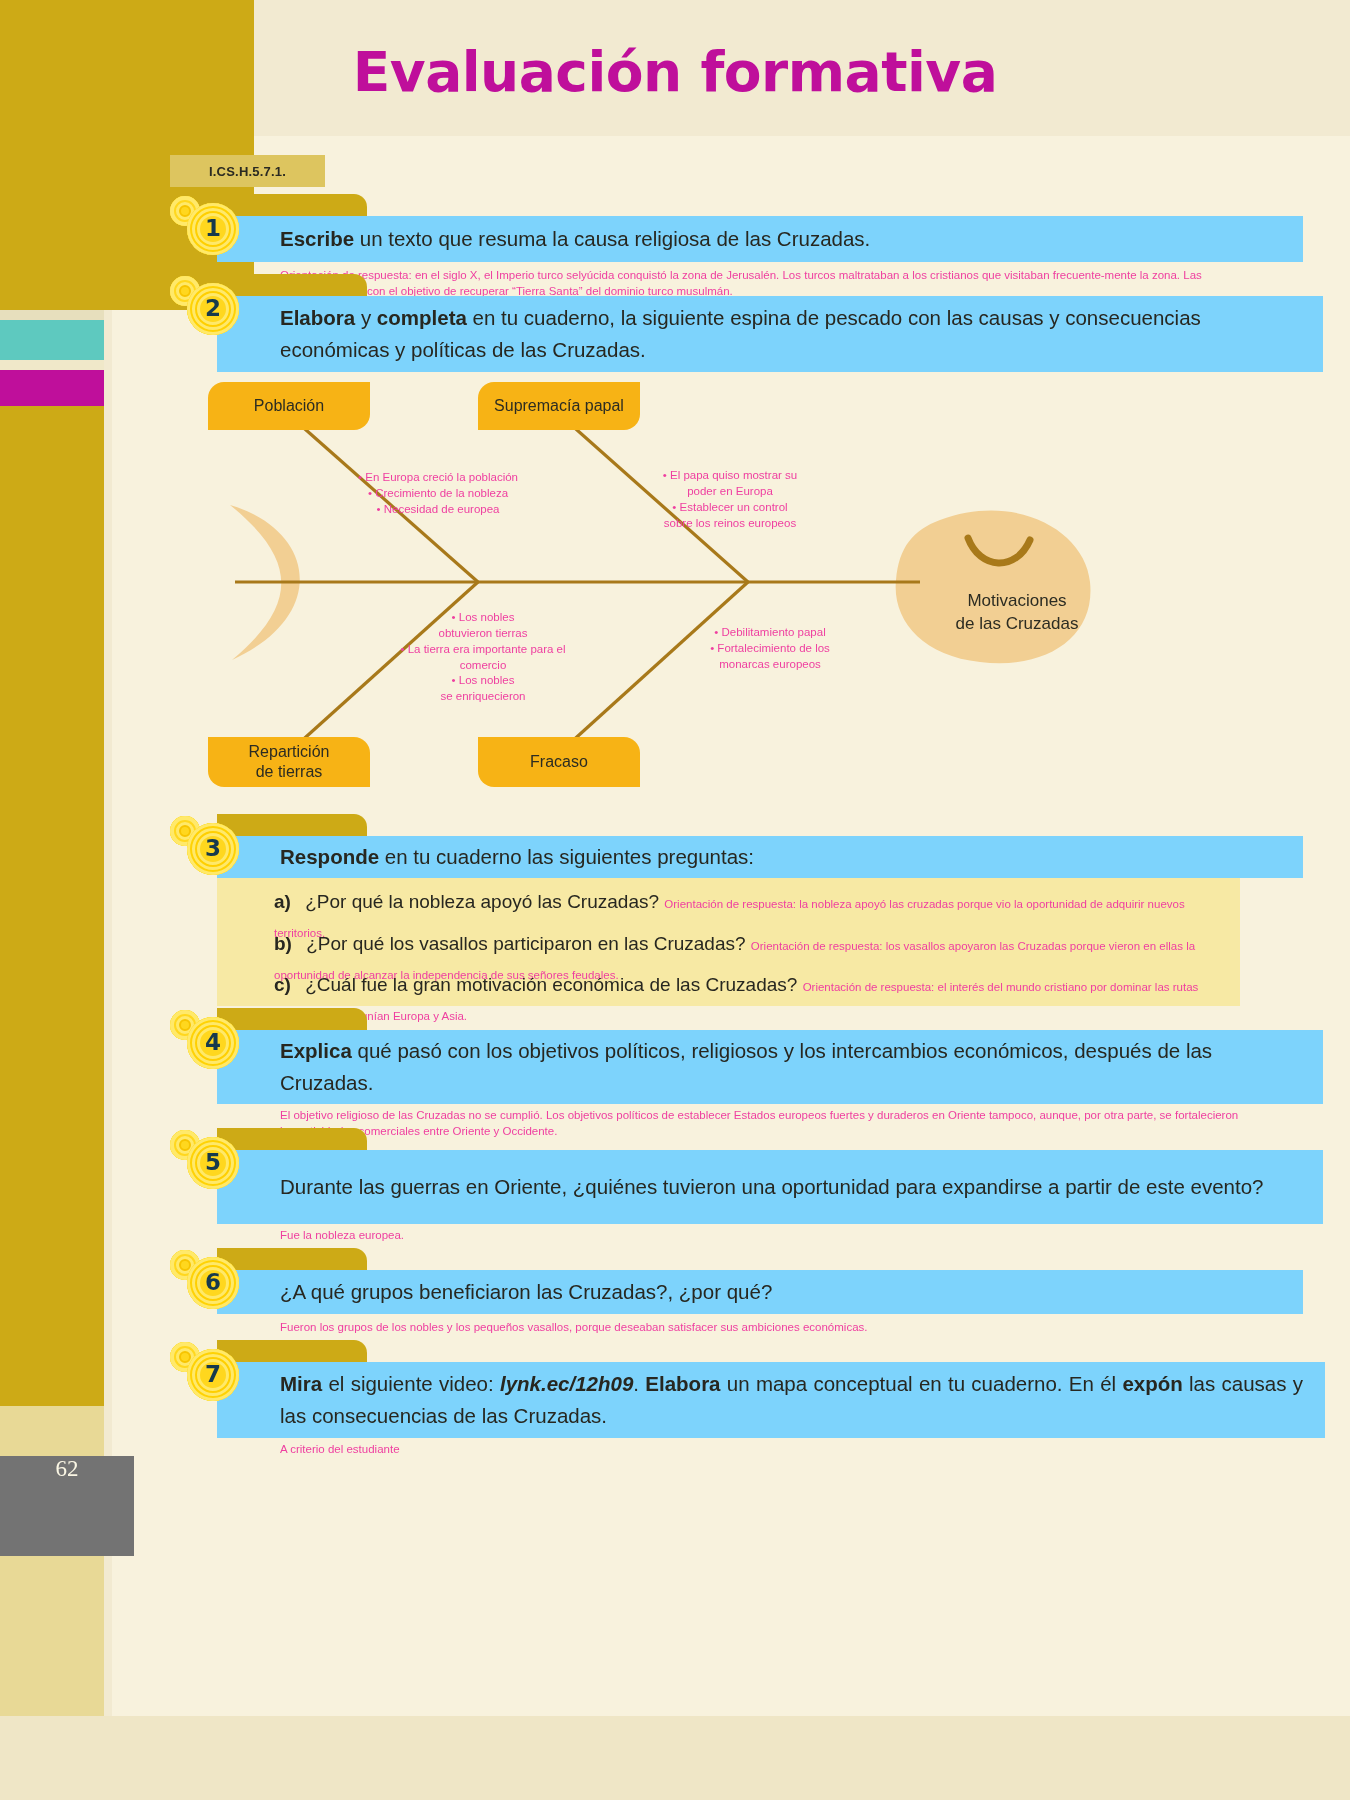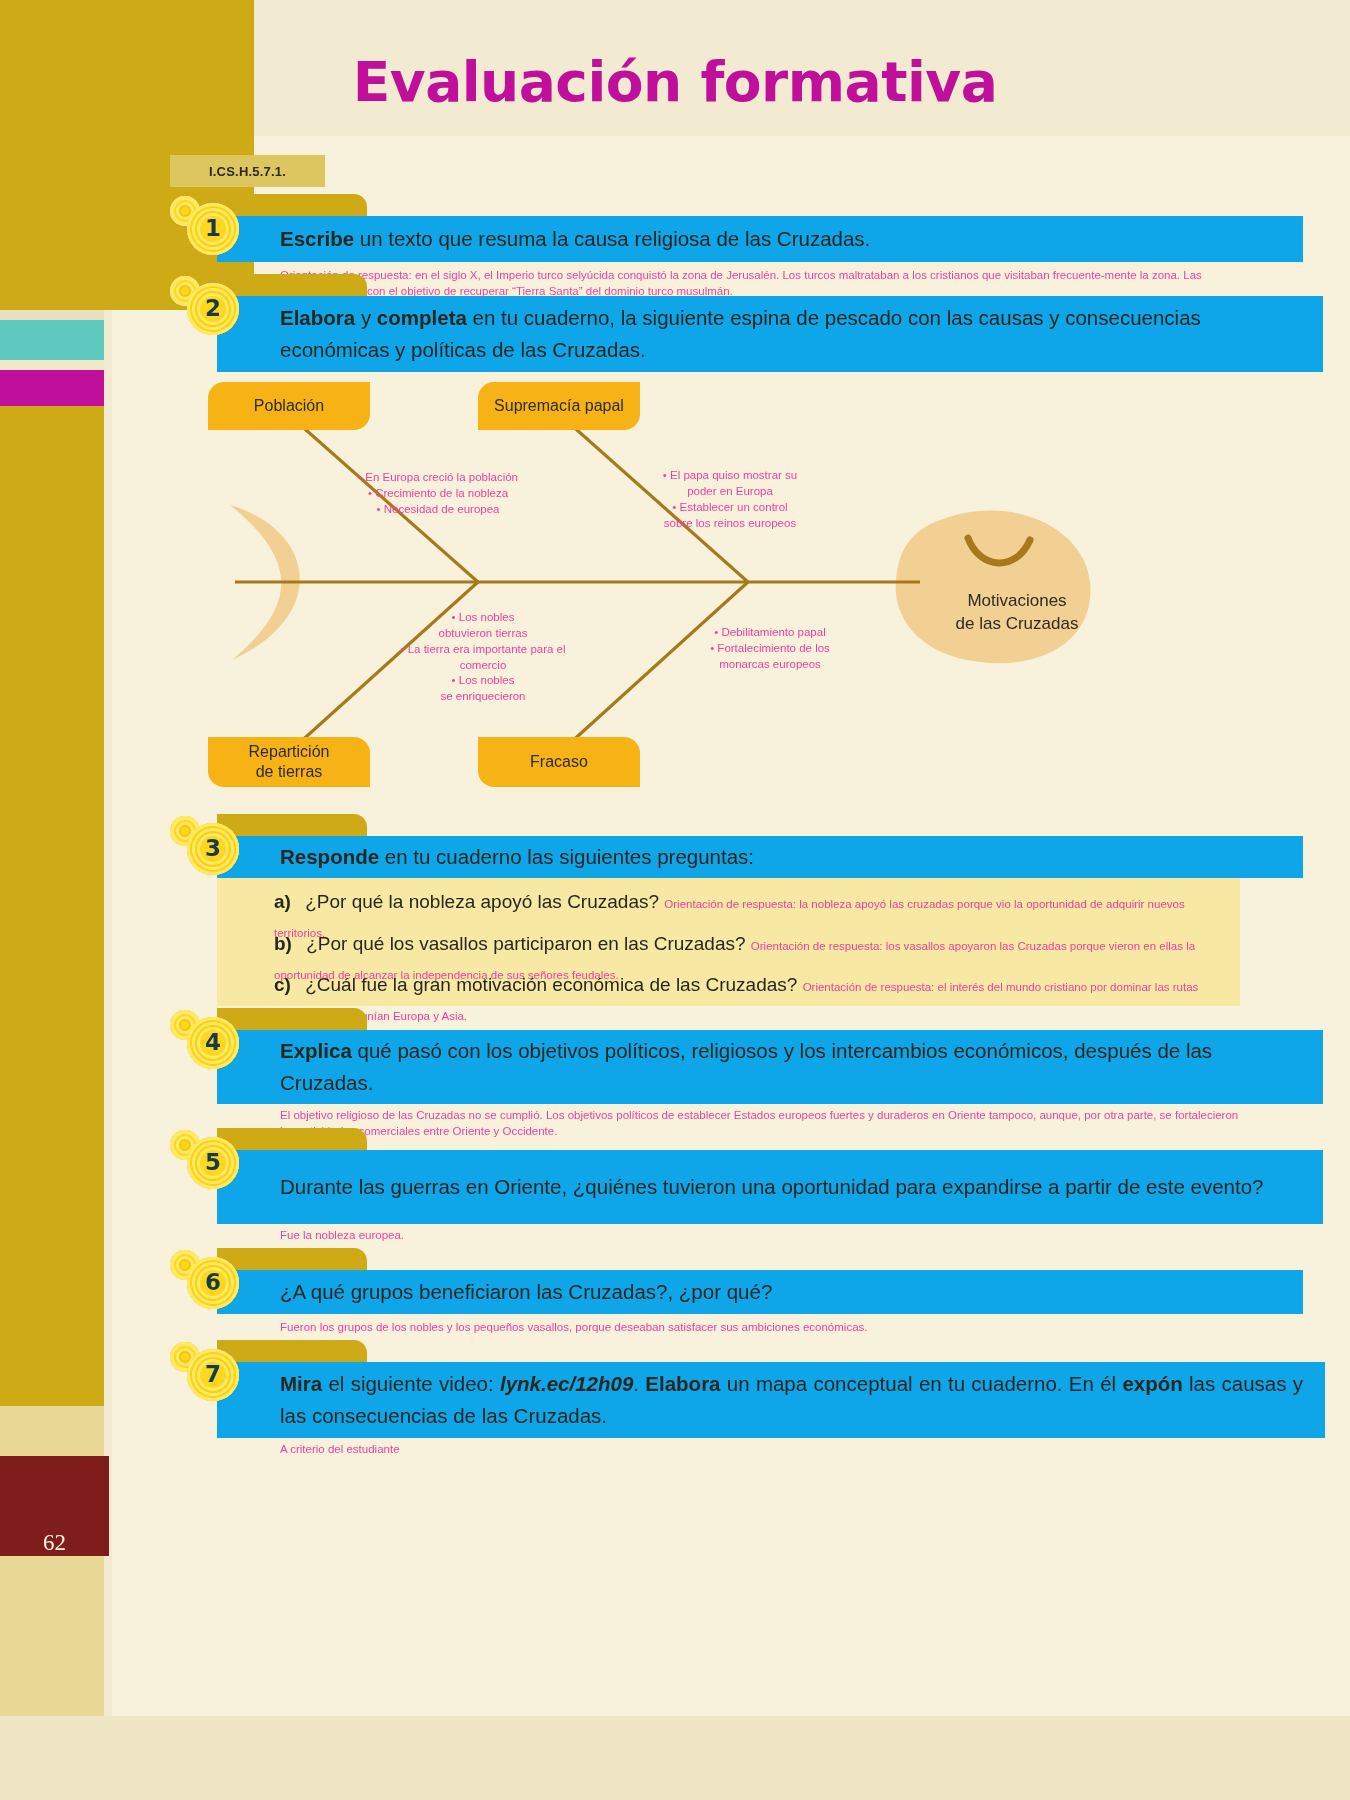--- a/index.html
+++ b/index.html
@@ -14,33 +14,32 @@
   #page-bg-right{position:absolute;left:104px;top:0;width:1246px;height:1800px;background:#f2ead1;}
   #top-gold-block{position:absolute;left:0;top:0;width:254px;height:310px;background:#cdaa16;}
   #left-gold-col{position:absolute;left:0;top:0;width:104px;height:1800px;background:#cdaa16;}
   #left-cream-gap{position:absolute;left:0;top:310px;width:104px;height:10px;background:#e7dfbd;}
   #left-teal-bar{position:absolute;left:0;top:320px;width:104px;height:40px;background:#5ec9bf;}
   #left-cream-gap2{position:absolute;left:0;top:360px;width:104px;height:10px;background:#f0e8c9;}
   #left-magenta-bar{position:absolute;left:0;top:370px;width:104px;height:36px;background:#bf0f9b;}
   #left-pale-col{position:absolute;left:0;top:406px;width:104px;height:1060px;background:#cdaa16;}
   #left-pale-col2{position:absolute;left:0;top:1406px;width:104px;height:310px;background:#e8d996;}
   #footer-band{position:absolute;left:0;top:1716px;width:1350px;height:84px;background:#efe6c6;}
-  #page-num-box{position:absolute;left:0;top:1456px;width:109px;height:100px;background:#7f1d1d;
-      display:flex;align-items:flex-end;justify-content:center;}
+  #page-num-box{position:absolute;left:0;top:1456px;width:134px;height:100px;background:#737373;
+      display:flex;align-items:flex-start;justify-content:center;}
   #page-num-box span{color:#faf6e4;font-size:23px;font-family:"Liberation Serif",serif;}
 
   
   #sheet{position:absolute;left:112px;top:136px;width:1238px;height:1580px;background:#f8f2dd;}
 
   
   #header-title{
     position:absolute;left:0;top:40px;width:1350px;text-align:center;
     color:#bf0f9b;font-size:55px;font-weight:bold;letter-spacing:-0.5px;
     font-family:"DejaVu Sans", sans-serif;
-    margin-top:10px;
   }
 
   
   #indicator-tag{
     position:absolute;left:170px;top:155px;width:155px;height:32px;background:#ddc55f;
     display:flex;align-items:center;justify-content:center;
     font-size:13px;font-weight:bold;color:#2a2a22;letter-spacing:.2px;
   }
 
   
@@ -52,21 +51,21 @@
   .badge-main{position:absolute;left:17px;top:7px;width:52px;height:52px;border-radius:50%;
      background:#ffd71e;
      box-shadow:inset 0 0 0 3px #ffe96a, inset 0 0 0 5px #ffd204,
                 inset 0 0 0 8px #ffe96a, inset 0 0 0 10px #ffcf00,
                 inset 0 0 0 13px #ffe96a;
      display:flex;align-items:center;justify-content:center;}
   .badge-main span{font-size:23px;font-weight:bold;color:#173a4d;
      font-family:"DejaVu Sans", sans-serif;position:relative;top:-1px;}
   .tab-top{position:absolute;left:47px;top:-2px;height:24px;background:#cdaa16;
      border-top-right-radius:13px;}
-  .bar{position:absolute;background:#0ea5e9;}
+  .bar{position:absolute;background:#7dd3fc;}
   .bar-q{display:flex;align-items:center;}
   .q-text{font-size:20.5px;color:#272720;line-height:1.55;font-family:"Liberation Sans",sans-serif;}
   .q-text b{font-weight:bold;}
   .ans{position:absolute;color:#ef3fa0;font-size:11.5px;line-height:1.35;}
 
   
   #fish{position:absolute;left:180px;top:370px;width:930px;height:430px;}
   .fb-box{position:absolute;background:#f7b315;color:#2c2c22;font-size:16px;
      display:flex;align-items:center;justify-content:center;text-align:center;line-height:1.3;}
   .fb-box.top{border-top-left-radius:16px;border-bottom-right-radius:16px;}

